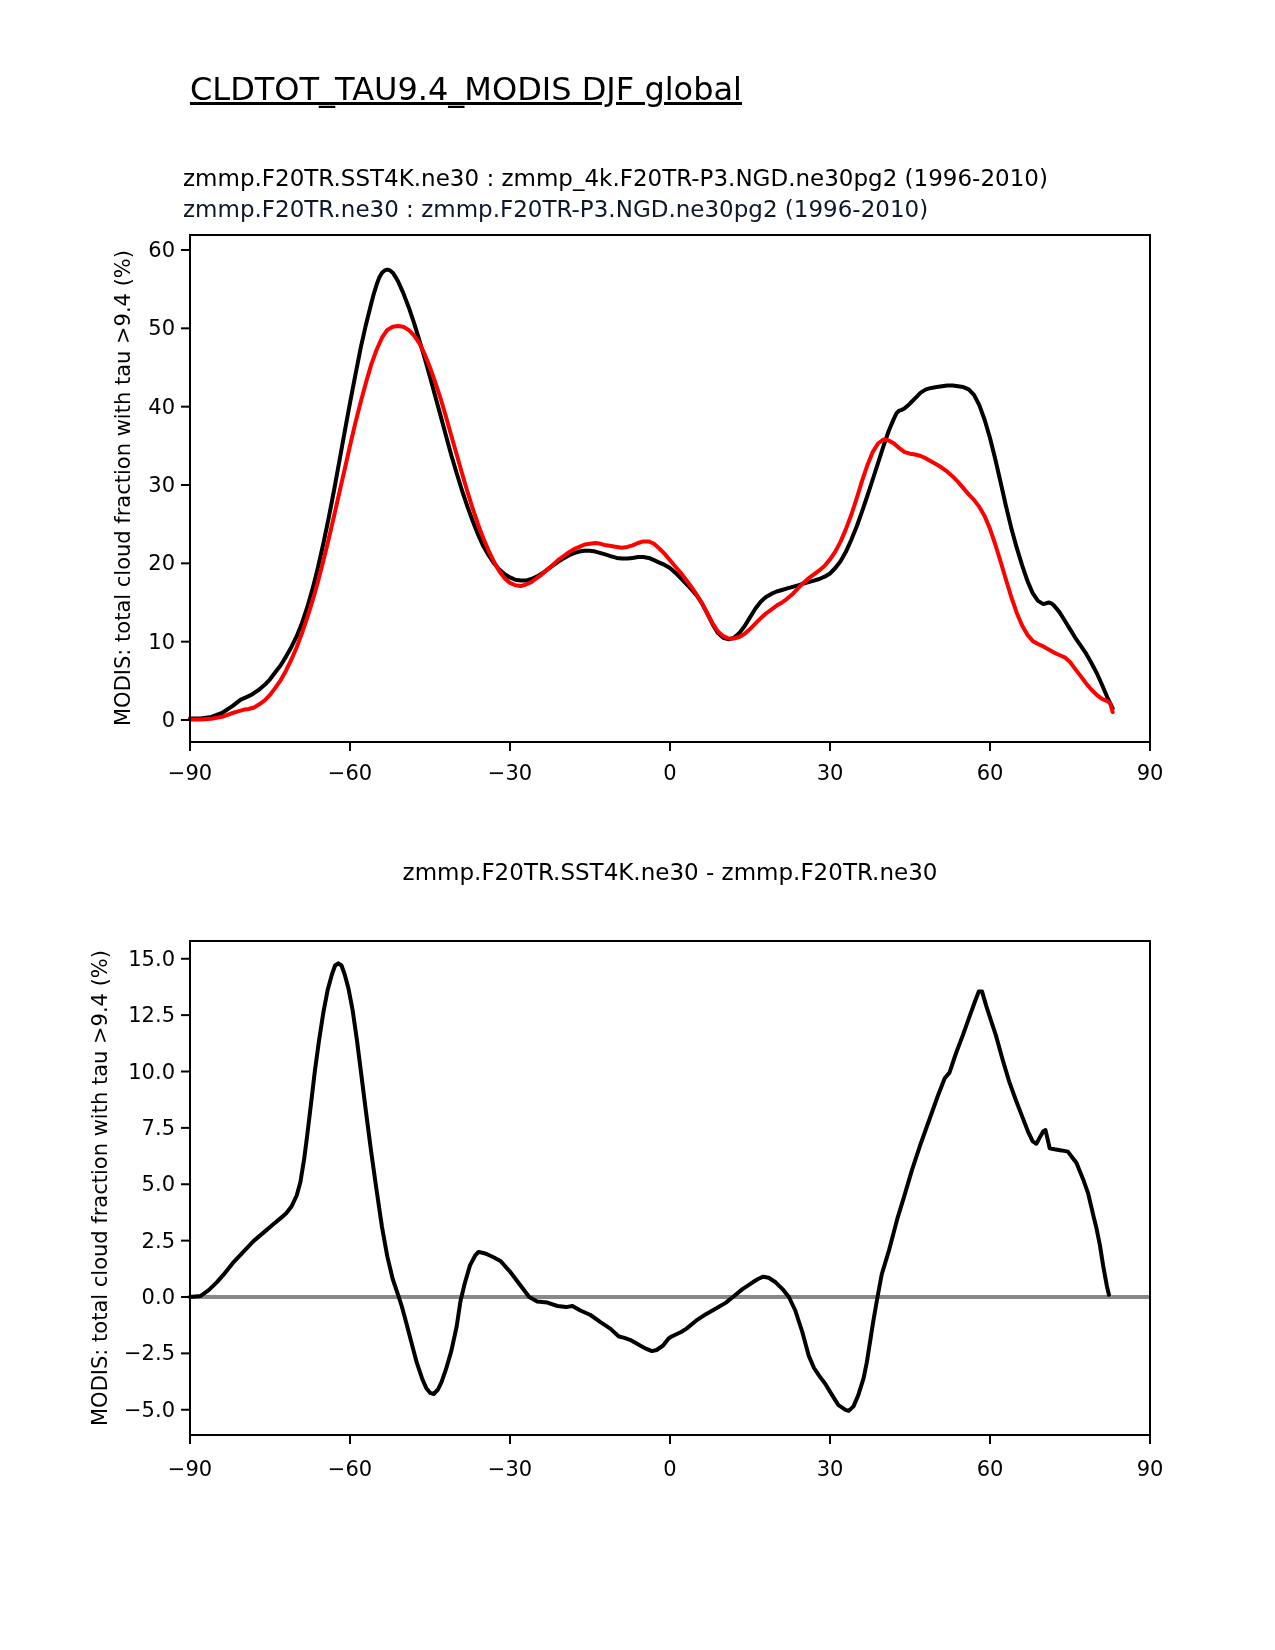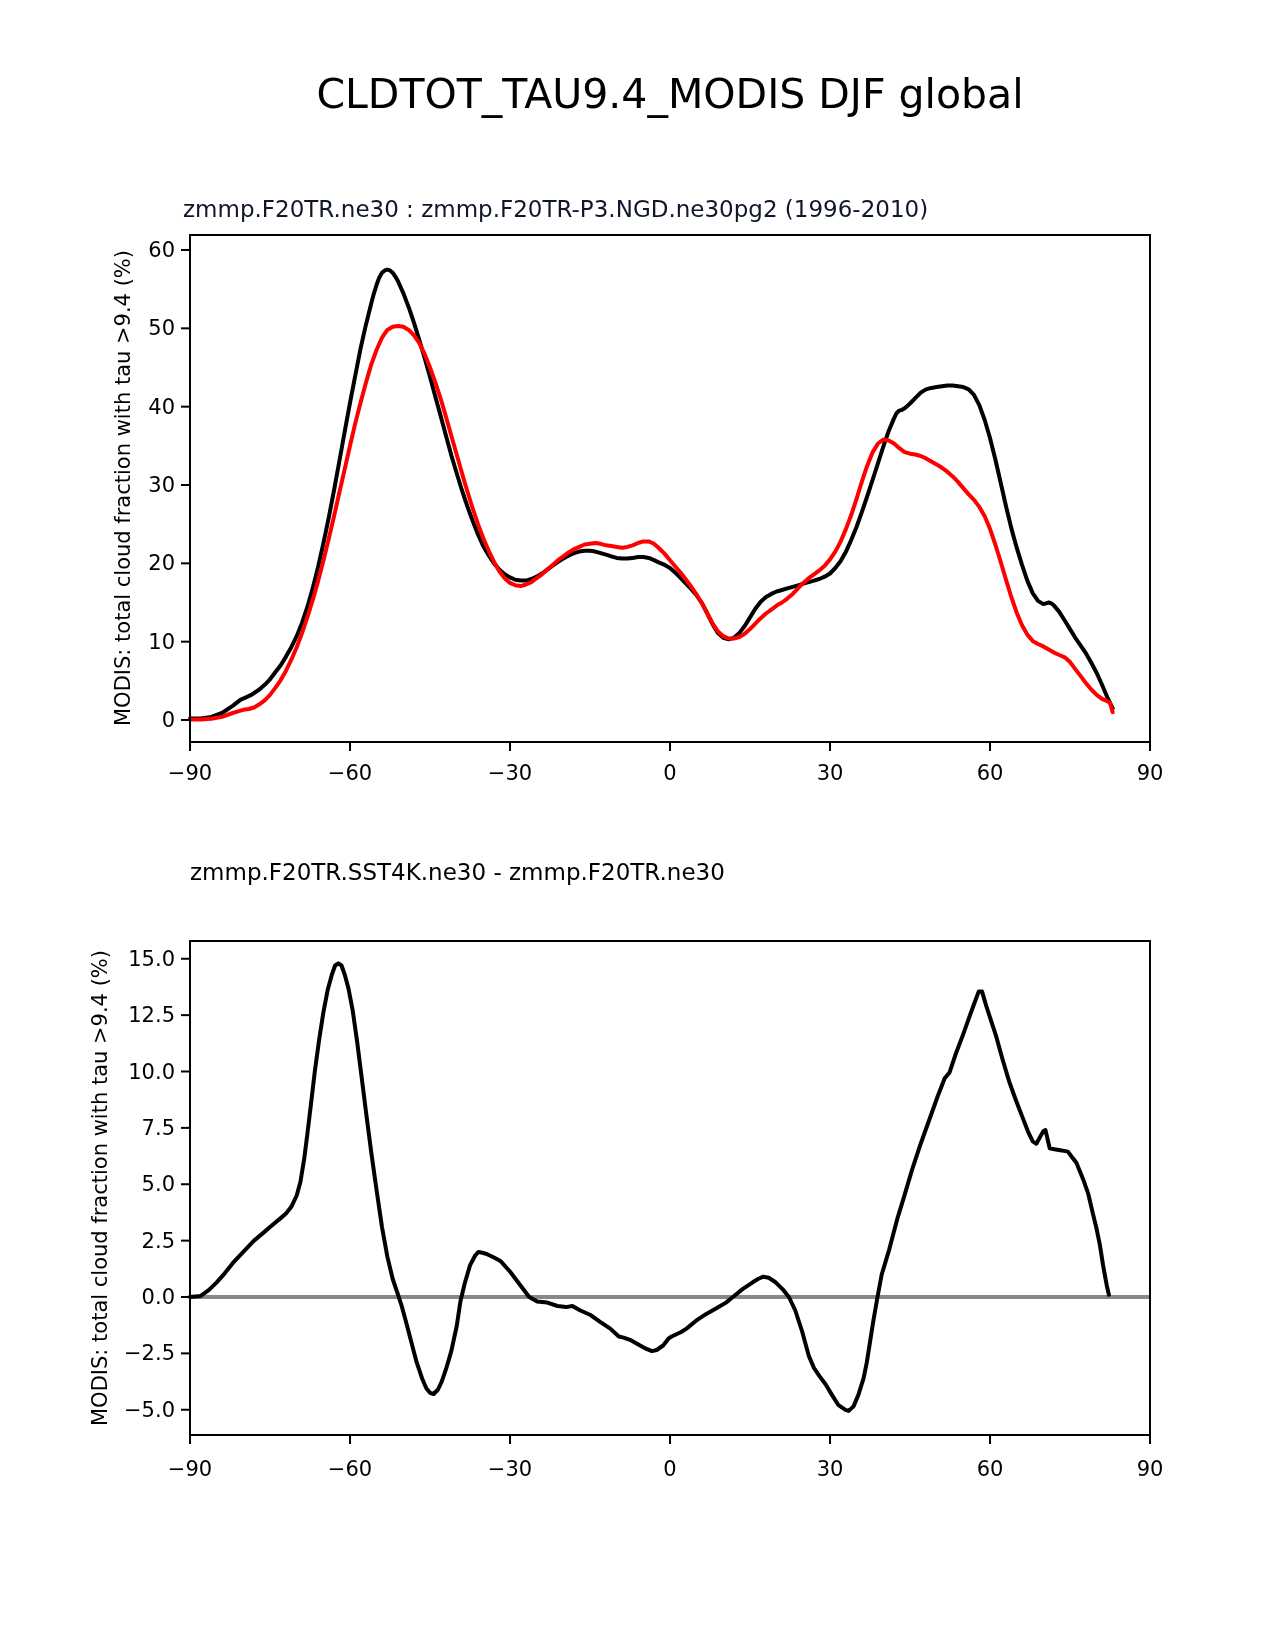--- a/index.html
+++ b/index.html
@@ -1,35 +1,36 @@
 <!DOCTYPE html>
 <html><head>
 <meta charset="utf-8">
 <style>
   html,body{margin:0;padding:0;background:#ffffff;}
   .page{position:relative;width:1275px;height:1650px;background:#ffffff;overflow:hidden;
         font-family:"DejaVu Sans","Liberation Sans",sans-serif;color:#000;}
-  .fig-title{position:absolute;left:190px;top:70px;width:960px;text-align:center;
-             font-size:41px;font-weight:400;white-space:nowrap;}
+  .fig-title{position:absolute;left:190px;top:70px;width:960px;text-align:left;
+             font-size:32px;font-weight:400;white-space:nowrap;text-decoration:underline;}
   .legend-line{position:absolute;left:183px;font-size:23px;white-space:nowrap;}
   .legend-1{top:165px;color:#000000;}
   .legend-2{top:196px;color:#ff0000;}
-  .sub-title{position:absolute;left:190px;top:859px;width:960px;text-align:left;
+  .sub-title{position:absolute;left:190px;top:859px;width:960px;text-align:center;
              font-size:23px;white-space:nowrap;}
   .ylab{position:absolute;font-size:21px;white-space:nowrap;transform:translate(-50%,-50%) rotate(-90deg);}
   .ylab-top{left:123px;top:488px;}
   .ylab-bottom{left:100px;top:1188px;}
   svg{position:absolute;left:0;top:0;}
   svg text{font-family:"DejaVu Sans","Liberation Sans",sans-serif;font-size:21px;fill:#000;}
 </style>
 </head>
 <body>
 
 <div class="page">
   <div class="fig-title">CLDTOT_TAU9.4_MODIS DJF global</div>
+  <div class="legend-line legend-1" style="color: rgb(0, 0, 0);">zmmp.F20TR.SST4K.ne30 : zmmp_4k.F20TR-P3.NGD.ne30pg2 (1996-2010)</div>
   <div class="legend-line legend-2" style="color: #0f172a;">zmmp.F20TR.ne30 : zmmp.F20TR-P3.NGD.ne30pg2 (1996-2010)</div>
   <div class="ylab ylab-top">MODIS: total cloud fraction with tau &gt;9.4 (%)</div>
   <div class="sub-title">zmmp.F20TR.SST4K.ne30 - zmmp.F20TR.ne30</div>
   <div class="ylab ylab-bottom">MODIS: total cloud fraction with tau &gt;9.4 (%)</div>
   <svg id="chart-svg" width="1275" height="1650" viewBox="0 0 1275 1650" xmlns="http://www.w3.org/2000/svg">
       <polyline points="190.0,718.4 200.7,718.4 211.3,716.9 222.0,713.0 232.7,705.9 240.7,699.6 246.0,697.3 251.3,694.9 259.3,689.5 264.7,684.8 270.0,679.3 275.3,672.2 280.7,665.2 286.0,656.6 291.3,647.2 296.7,636.2 302.0,622.9 307.3,607.2 312.7,588.4 318.0,567.3 323.3,543.8 328.7,517.9 334.0,490.5 339.3,461.5 344.7,431.7 350.0,402.8 355.3,375.3 360.7,347.9 366.0,324.4 371.3,303.3 374.0,293.1 376.7,284.5 379.3,277.4 382.0,272.7 384.7,270.4 387.3,269.6 390.0,270.4 392.7,272.7 395.3,276.6 398.0,281.3 403.3,293.1 408.7,307.2 414.0,322.9 419.3,340.1 424.7,358.1 430.0,376.9 435.3,396.5 440.7,416.1 446.0,435.7 451.3,455.2 456.7,473.3 462.0,490.5 467.3,506.2 472.7,521.0 478.0,534.4 483.3,546.1 488.7,555.5 494.0,563.3 499.3,569.6 504.7,574.3 510.0,577.4 515.3,579.8 520.7,580.6 526.0,580.6 531.3,579.0 536.7,576.7 542.0,573.5 547.3,569.6 552.7,565.7 558.0,561.8 563.3,558.6 568.7,555.5 574.0,553.2 579.3,551.6 584.7,550.8 590.0,550.8 595.3,551.6 600.7,553.2 606.0,554.7 611.3,556.3 616.7,557.9 622.0,558.6 627.3,558.6 632.7,557.9 638.0,557.1 643.3,557.1 648.7,557.9 654.0,560.2 659.3,562.6 664.7,564.9 670.0,568.0 675.3,572.7 680.7,578.2 686.0,583.7 691.3,589.2 696.7,595.5 702.0,603.3 707.3,613.5 712.7,624.4 718.0,633.1 723.3,637.8 728.7,639.3 734.0,637.8 739.3,633.1 744.7,626.0 750.0,617.4 755.3,608.8 760.7,601.7 766.0,597.0 771.3,593.9 776.7,591.5 782.0,590.0 787.3,588.4 792.7,586.8 798.0,585.3 803.3,583.7 808.7,582.1 814.0,580.6 819.3,579.0 824.7,576.7 830.0,573.5 835.3,568.0 840.7,561.0 846.0,551.6 851.3,539.8 856.7,526.5 862.0,511.6 867.3,496.0 872.7,479.5 878.0,463.1 883.3,446.6 888.7,431.0 894.0,418.4 896.7,412.9 899.3,410.6 902.0,409.8 904.7,408.2 907.3,405.9 910.0,403.5 915.3,398.1 920.7,392.6 926.0,389.4 931.3,387.9 936.7,387.1 942.0,386.3 947.3,385.5 952.7,385.5 958.0,386.3 963.3,387.1 968.7,389.4 974.0,394.9 979.3,405.1 984.7,420.0 990.0,438.0 995.3,459.2 1000.7,482.7 1006.0,506.2 1011.3,528.1 1016.7,547.7 1022.0,564.9 1027.3,580.6 1032.7,593.1 1038.0,600.9 1043.3,604.1 1046.0,603.3 1048.7,602.5 1051.3,603.3 1054.0,605.6 1059.3,611.9 1064.7,620.5 1070.0,629.1 1075.3,637.8 1080.7,645.6 1086.0,653.4 1091.3,662.8 1096.7,673.0 1102.0,684.8 1107.3,697.3 1112.7,708.3" fill="none" stroke="#000000" stroke-width="4" stroke-linejoin="round" stroke-linecap="round"></polyline>
       <polyline points="190.0,719.6 200.7,719.6 211.3,718.8 222.0,716.9 232.7,713.0 238.0,711.4 243.3,709.8 248.7,709.0 254.0,707.5 259.3,704.3 264.7,700.4 270.0,694.9 275.3,687.9 280.7,680.1 286.0,670.7 291.3,659.7 296.7,647.2 302.0,633.1 307.3,617.4 312.7,600.2 318.0,581.4 323.3,561.0 328.7,539.1 334.0,516.3 339.3,492.8 344.7,469.3 350.0,445.8 355.3,423.1 360.7,402.0 366.0,382.4 371.3,364.4 376.7,349.5 382.0,337.7 387.3,329.9 392.7,326.8 398.0,326.0 403.3,326.8 408.7,329.9 414.0,335.4 419.3,343.2 424.7,354.2 430.0,367.5 435.3,382.4 440.7,398.8 446.0,416.9 451.3,435.7 456.7,454.5 462.0,473.3 467.3,491.3 472.7,508.5 478.0,524.2 483.3,538.3 488.7,550.8 494.0,561.8 499.3,571.2 504.7,578.2 510.0,582.9 515.3,585.3 520.7,586.1 526.0,584.5 531.3,582.1 536.7,578.2 542.0,574.3 547.3,569.6 552.7,564.9 558.0,560.2 563.3,556.3 568.7,552.4 574.0,549.2 579.3,546.9 584.7,544.5 590.0,543.8 595.3,543.0 600.7,543.8 606.0,545.3 611.3,546.1 616.7,546.9 622.0,547.7 627.3,546.9 632.7,545.3 638.0,543.0 643.3,541.4 648.7,541.4 654.0,543.8 659.3,548.5 664.7,553.9 670.0,560.2 675.3,566.5 680.7,572.7 686.0,579.8 691.3,586.8 696.7,594.7 702.0,603.3 707.3,613.5 712.7,623.7 718.0,631.5 723.3,636.2 728.7,638.5 734.0,638.5 739.3,637.0 744.7,633.8 750.0,629.1 755.3,623.7 760.7,618.2 766.0,613.5 771.3,609.6 776.7,605.6 782.0,602.5 787.3,598.6 792.7,593.9 798.0,588.4 803.3,582.9 808.7,578.2 814.0,574.3 819.3,570.4 824.7,565.7 830.0,559.4 835.3,551.6 840.7,541.4 846.0,528.9 851.3,514.8 856.7,498.3 862.0,481.1 867.3,465.4 872.7,452.1 878.0,443.5 883.3,439.6 888.7,440.4 894.0,443.5 899.3,448.2 904.7,452.1 910.0,453.7 915.3,454.5 920.7,456.0 926.0,458.4 931.3,461.5 936.7,464.6 942.0,467.8 947.3,471.7 952.7,476.4 958.0,481.9 963.3,488.1 968.7,494.4 974.0,499.9 979.3,506.9 984.7,516.3 990.0,528.9 995.3,544.5 1000.7,561.8 1006.0,579.8 1011.3,597.0 1016.7,612.7 1022.0,625.2 1027.3,634.6 1032.7,640.9 1038.0,644.0 1043.3,646.4 1048.7,649.5 1054.0,652.6 1059.3,655.0 1064.7,657.3 1070.0,662.0 1075.3,669.1 1080.7,676.1 1086.0,683.2 1091.3,689.5 1096.7,694.9 1102.0,698.9 1107.3,701.2 1110.0,702.8 1112.7,712.2" fill="none" stroke="#ff0000" stroke-width="4" stroke-linejoin="round" stroke-linecap="round"></polyline>
       <rect x="190" y="235" width="960" height="507" fill="none" stroke="#000" stroke-width="2"></rect>
       <line x1="190" y1="742" x2="190" y2="751" stroke="#000" stroke-width="2"></line>
       <text x="190" y="780" text-anchor="middle">−90</text>

